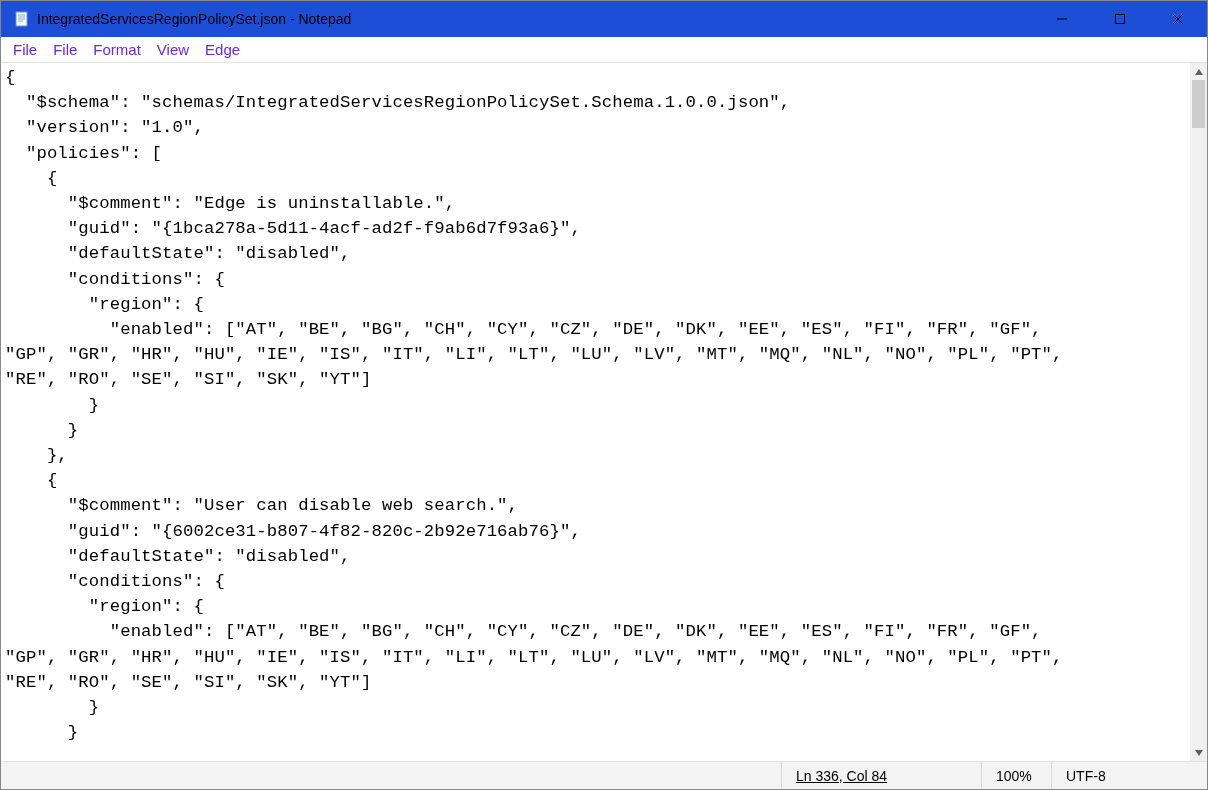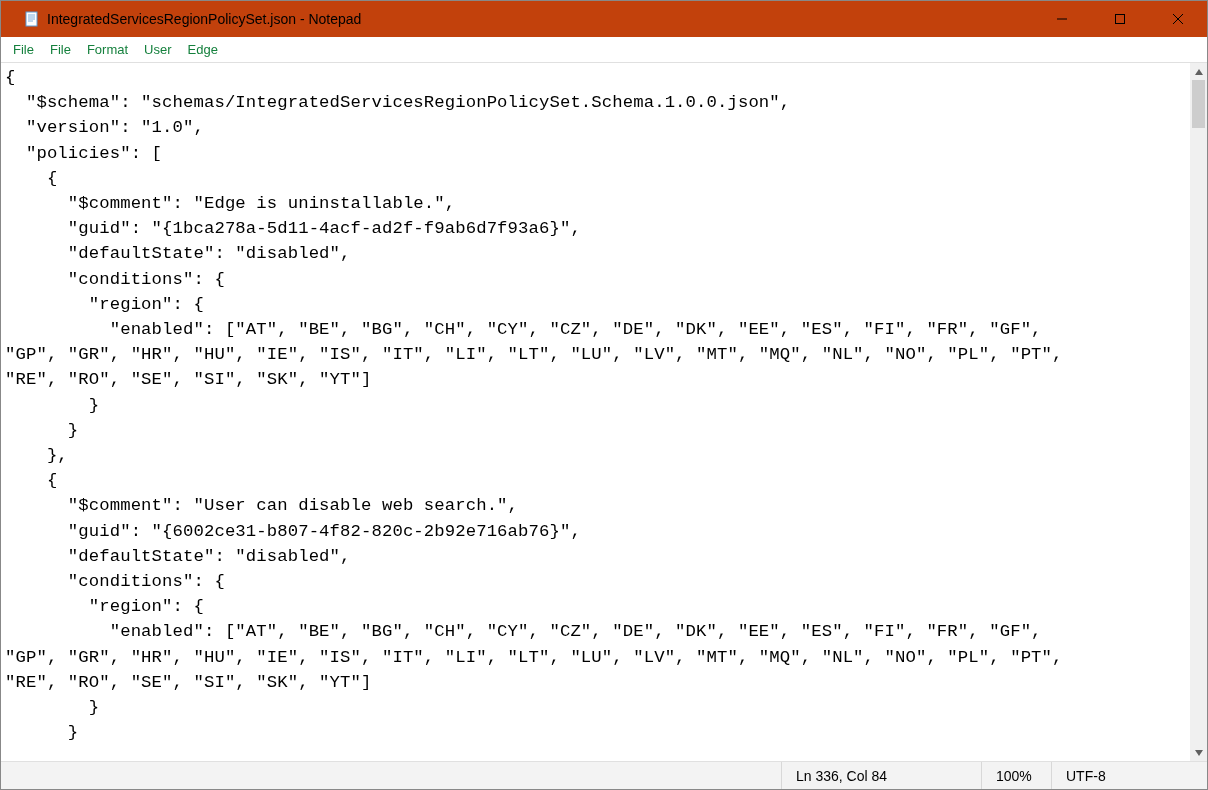--- a/index.html
+++ b/index.html
@@ -15,22 +15,22 @@
       height: 790px;
       overflow: hidden;
       display: flex;
       flex-direction: column;
       border: 1px solid #888;
     }
     .titlebar {
       height: 36px;
       display: flex;
       align-items: center;
-      padding-left: 22px;
-      background: #c2410c;
+      padding-left: 12px;
+      background: #1d4ed8;
     }
     .titlebar-icon {
       width: 18px;
       height: 18px;
       margin-right: 6px;
       display: flex;
       align-items: center;
       justify-content: center;
     }
     .titlebar-title {
@@ -55,22 +55,22 @@
     .menubar {
       height: 26px;
       display: flex;
       align-items: center;
       padding-left: 4px;
       border-bottom: 1px solid #e0e0e0;
       background: #ffffff;
     }
     .menu-item {
       padding: 2px 8px;
-      font-size: 13px;
-      color: #15803d;
+      font-size: 15px;
+      color: #6d28d9;
     }
     .content-wrapper {
       flex: 1;
       display: flex;
       overflow: hidden;
       position: relative;
     }
     .text-area {
       flex: 1;
       font-family: Consolas, "Courier New", monospace;
@@ -121,21 +121,21 @@
     .status-spacer {
       flex: 1;
     }
     .status-cell {
       padding: 0 14px;
       border-left: 1px solid #d8d8d8;
       height: 100%;
       display: flex;
       align-items: center;
     }
-    .status-cell.ln { width: 200px; }
+    .status-cell.ln { width: 200px; text-decoration: underline; }
     .status-cell.zoom { width: 70px; }
     .status-cell.eol { width: 185px; }
     .status-cell.enc { width: 156px; }
   </style>
 </head>
 <body>
 
 <div class="titlebar">
   <div class="titlebar-icon">
     <svg width="16" height="16" viewBox="0 0 16 16">
@@ -164,21 +164,21 @@
           <line x1="11" y1="1" x2="1" y2="11" stroke="#000" stroke-width="1"></line>
         </svg>
     </div>
   </div>
 </div>
 
 <div class="menubar">
   <div class="menu-item">File</div>
   <div class="menu-item">File</div>
   <div class="menu-item">Format</div>
-  <div class="menu-item">User</div>
+  <div class="menu-item">View</div>
   <div class="menu-item">Edge</div>
 </div>
 
 <div class="content-wrapper">
   <div class="text-area">{
   "$schema": "schemas/IntegratedServicesRegionPolicySet.Schema.1.0.0.json",
   "version": "1.0",
   "policies": [
     {
       "$comment": "Edge is uninstallable.",

